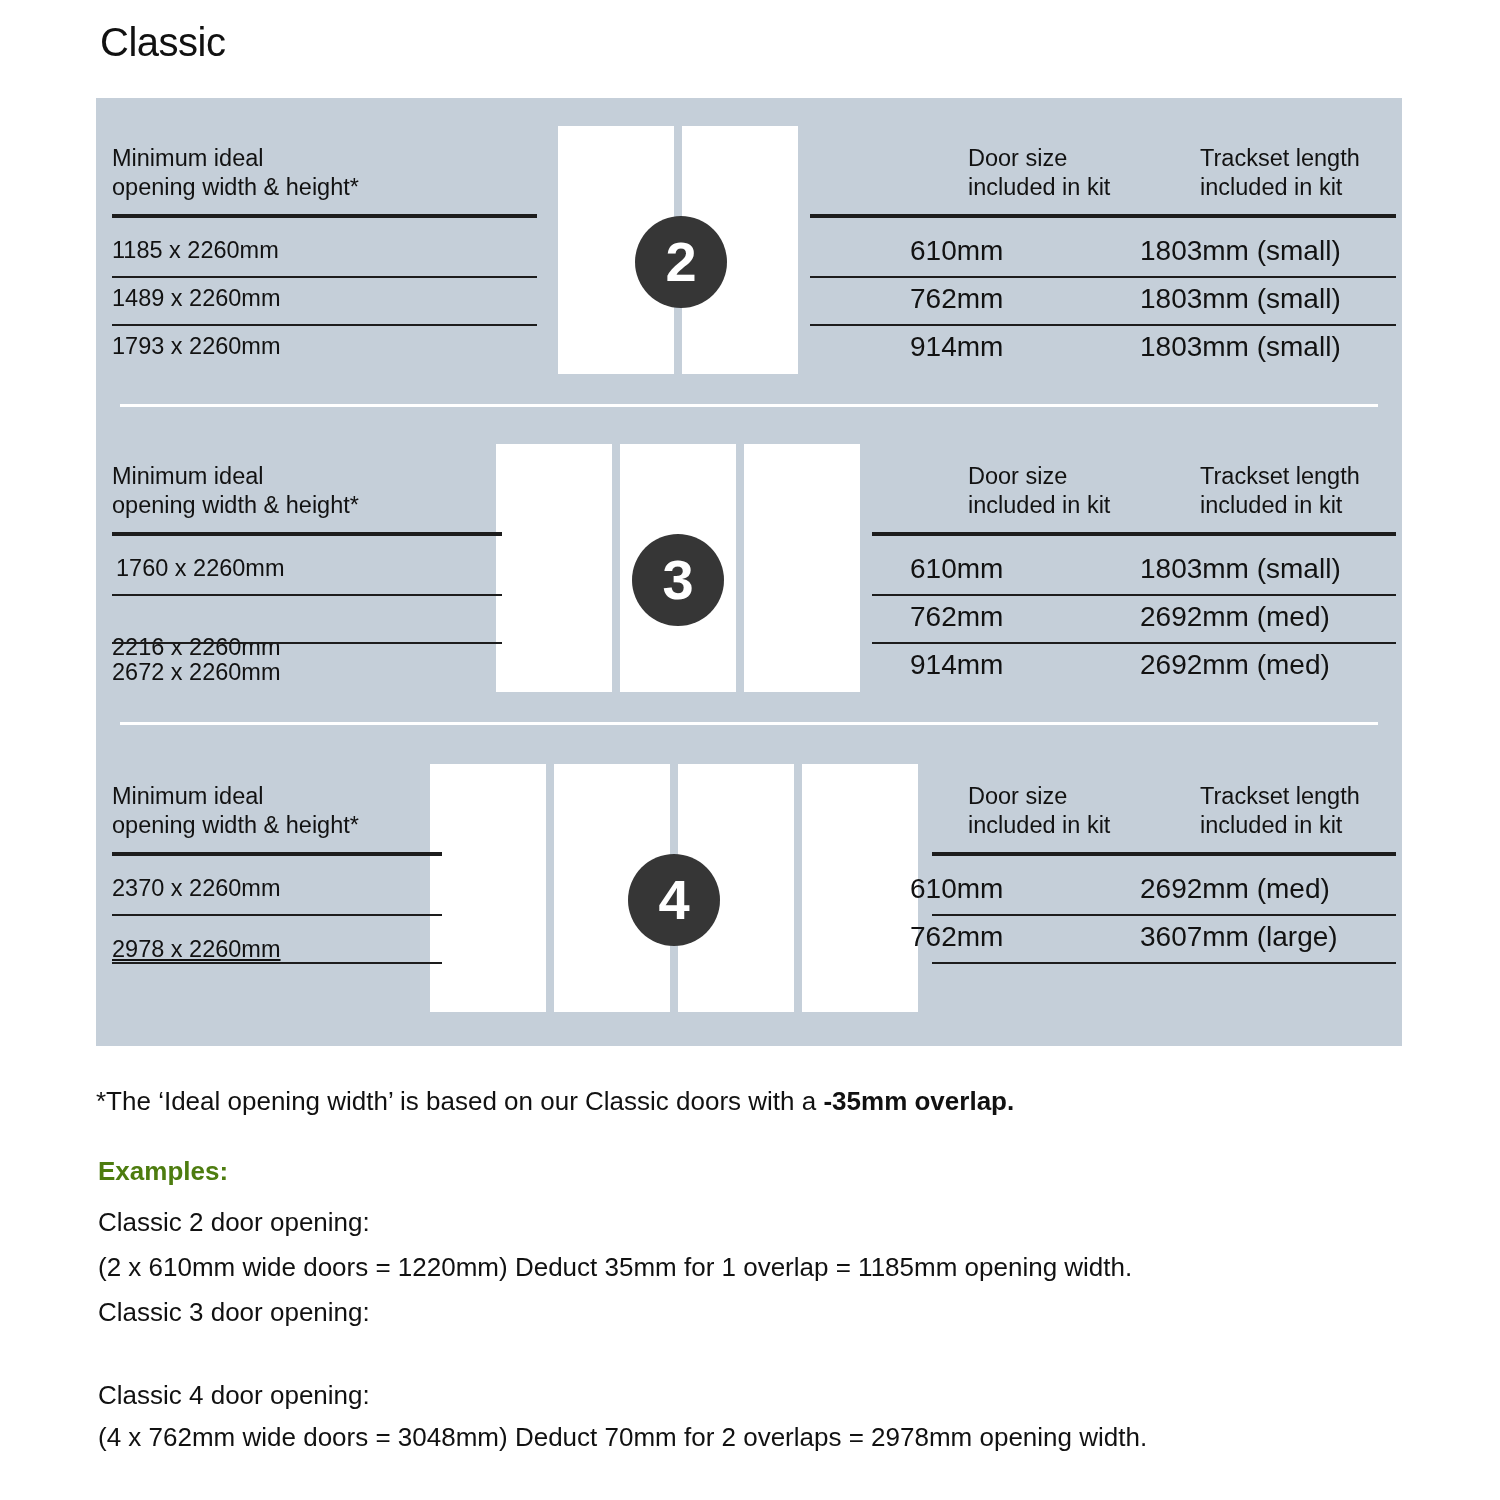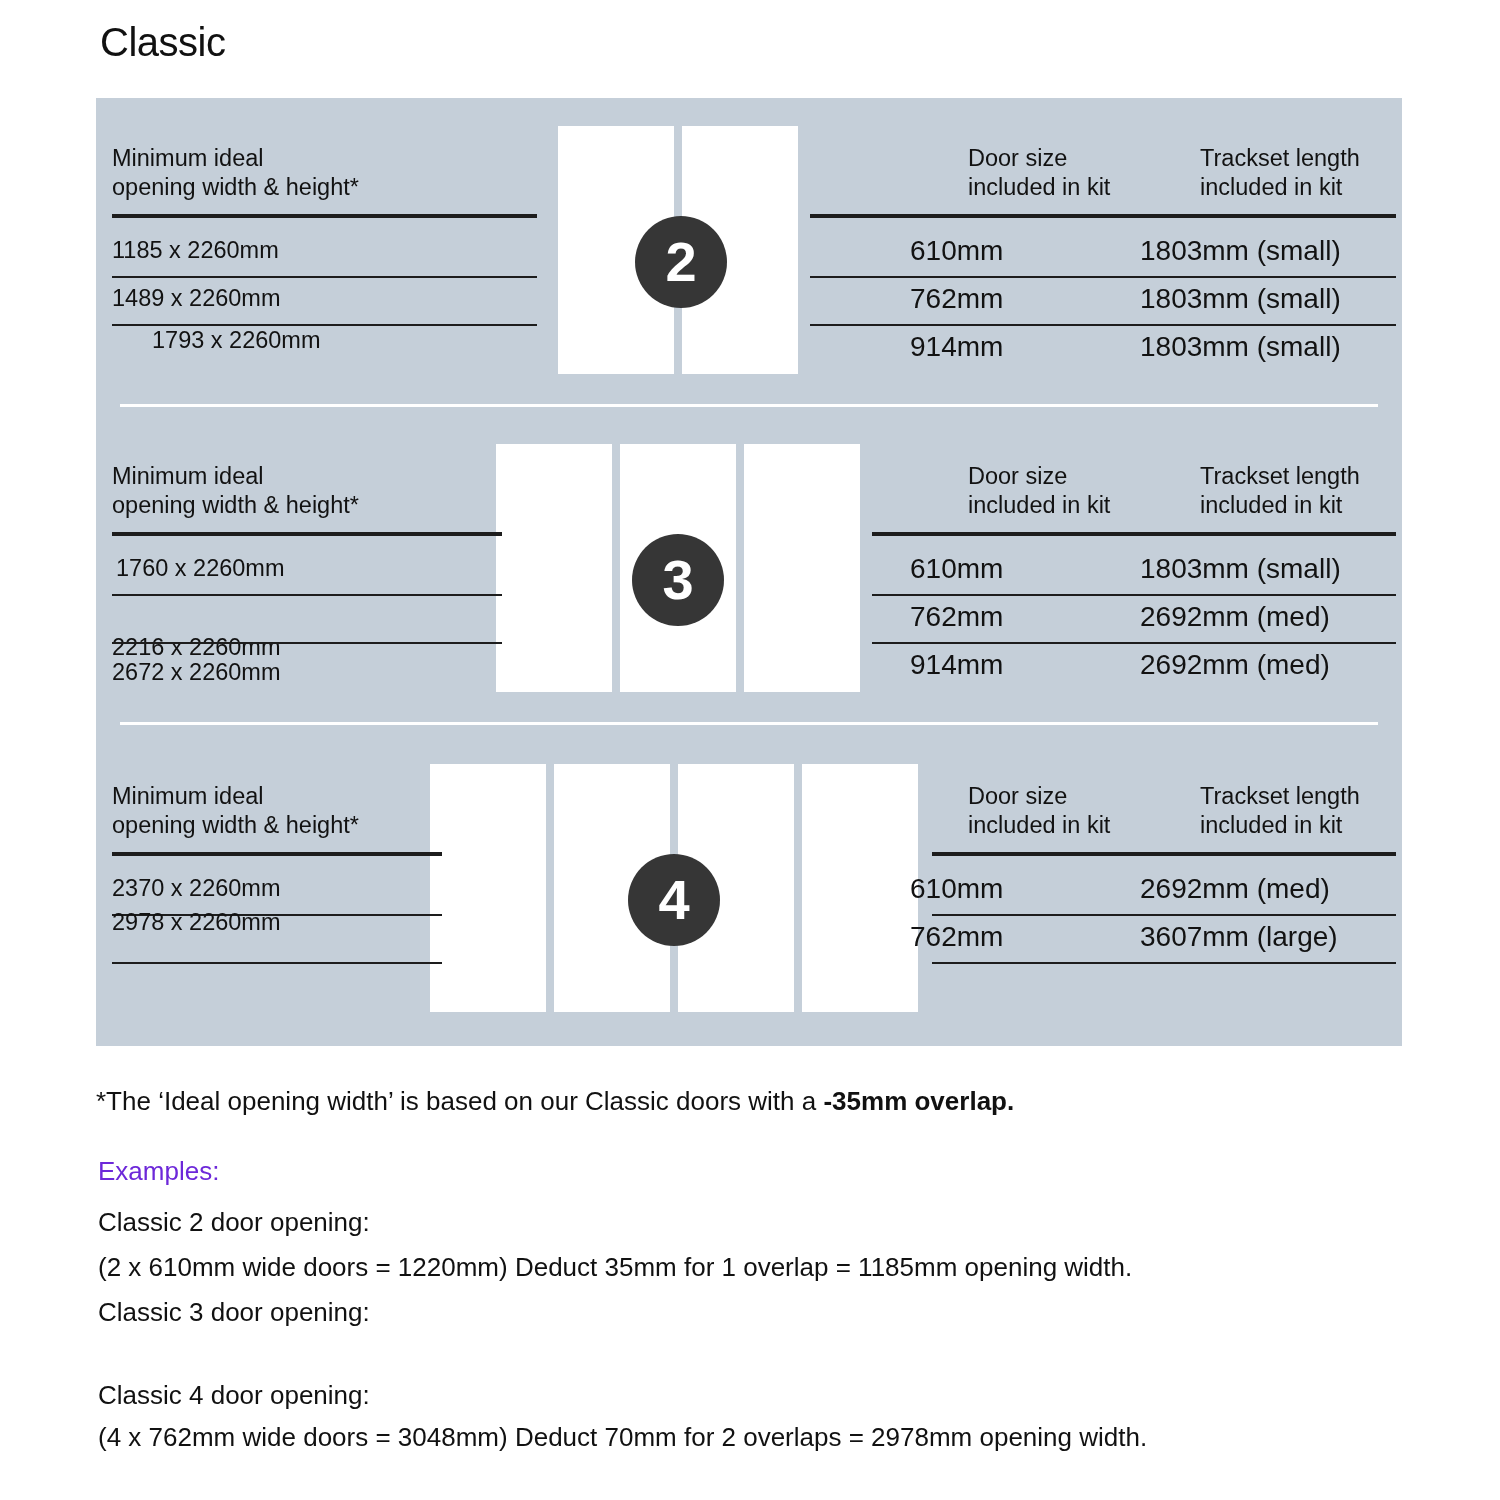--- a/index.html
+++ b/index.html
@@ -138,22 +138,22 @@
     color: #111111;
     white-space: nowrap;
   }
   .footnote b { font-weight: 700; text-align: right; }
 
   .examples-head {
     position: absolute;
     left: 98px;
     top: 1156px;
     font-size: 26px;
-    font-weight: 400;
-    color: #6d28d9;
+    font-weight: 700;
+    color: #4d7c0f;
   }
 
   .ex-line {
     position: absolute;
     left: 98px;
     font-size: 26px;
     line-height: 34px;
     color: #111111;
     white-space: nowrap;
   }
@@ -179,21 +179,21 @@
       </div>
 
       <div class="left-block" style="left:16px; top:46px; width:425px;">
         <div class="col-head">Minimum ideal
 opening width &amp; height*</div>
         <div class="rule thick" style="position:absolute; left:0; top:70px; width:425px;"></div>
         <div class="cell" style="position:absolute; left:0; top:94px;">1185 x 2260mm</div>
         <div class="rule thin" style="position:absolute; left:0; top:132px; width:425px;"></div>
         <div class="cell" style="position:absolute; left:0; top:142px;">1489 x 2260mm</div>
         <div class="rule thin" style="position:absolute; left:0; top:180px; width:425px;"></div>
-        <div class="cell" style="position:absolute; left:0; top:184px;margin-left:40px;">1793 x 2260mm</div>
+        <div class="cell" style="position:absolute; left:0; top:190px;">1793 x 2260mm</div>
       </div>
 
       <div class="right-block" style="left:714px; top:46px; width:586px;">
         <div class="rh" style="left:158px;">Door size
 included in kit</div>
         <div class="rh" style="left:390px;">Trackset length
 included in kit</div>
         <div class="rule thick" style="position:absolute; left:0; top:70px; width:586px;"></div>
 
         <div class="rcell" style="left:100px; top:94px; width:222px;">610mm</div>
@@ -258,21 +258,21 @@
         <div class="door" style="left:372px; width:116px; height:248px;"></div>
         <div class="badge" style="left:198px; top:90px; width:92px; height:92px;">4</div>
       </div>
 
       <div class="left-block" style="left:16px; top:46px; width:330px;">
         <div class="col-head">Minimum ideal
 opening width &amp; height*</div>
         <div class="rule thick" style="position:absolute; left:0; top:70px; width:330px;"></div>
         <div class="cell" style="position:absolute; left:0; top:94px;">2370 x 2260mm</div>
         <div class="rule thin" style="position:absolute; left:0; top:132px; width:330px;"></div>
-        <div class="cell" style="position:absolute; left:0; top:128px;">2978 x 2260mm</div>
+        <div class="cell" style="position:absolute; left:0; top:155px;text-decoration:underline;">2978 x 2260mm</div>
         <div class="rule thin" style="position:absolute; left:0; top:180px; width:330px;"></div>
       </div>
 
       <div class="right-block" style="left:836px; top:46px; width:464px;">
         <div class="rh" style="left:36px;">Door size
 included in kit</div>
         <div class="rh" style="left:268px;">Trackset length
 included in kit</div>
         <div class="rule thick" style="position:absolute; left:0; top:70px; width:464px;"></div>
 

